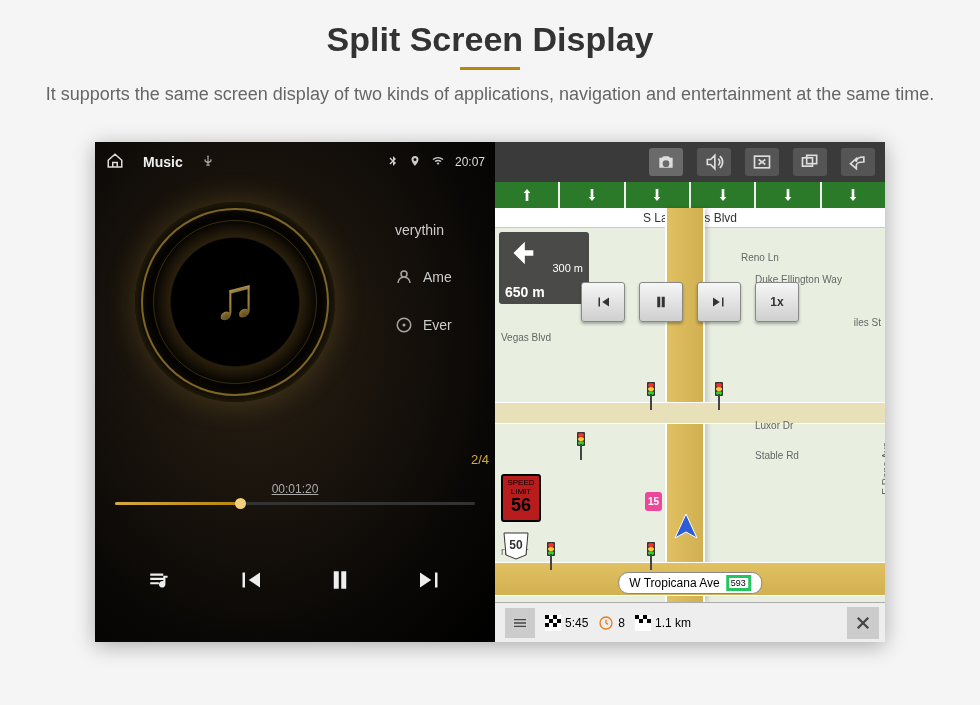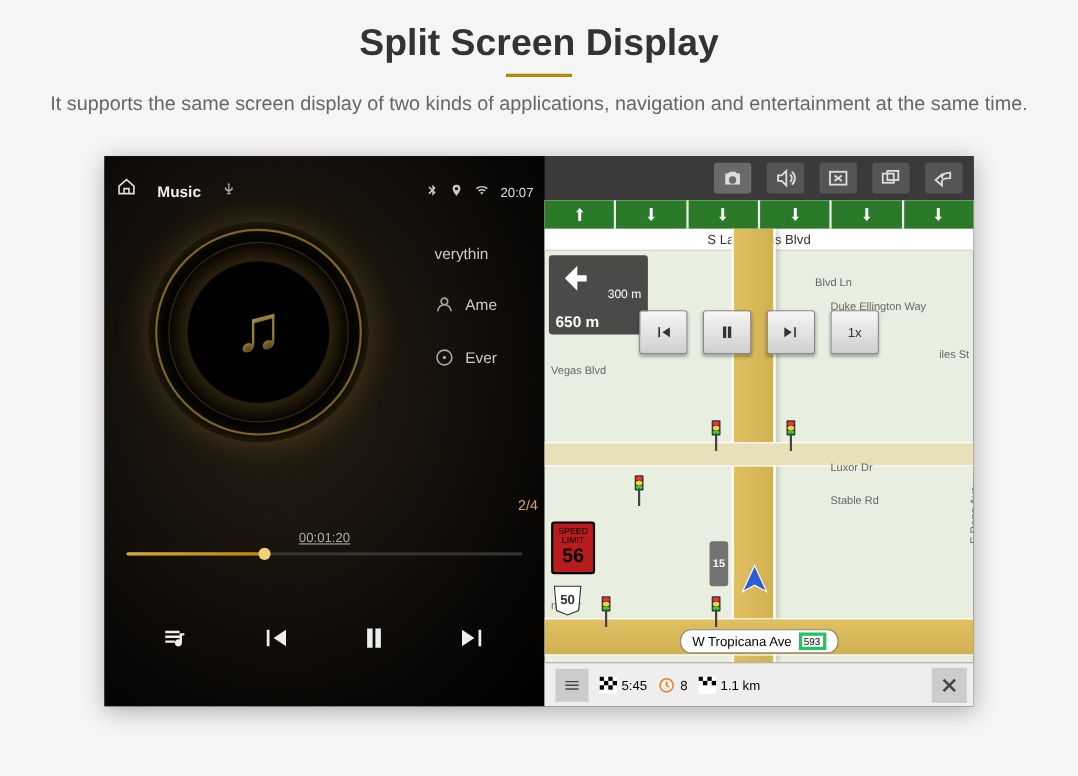--- a/index.html
+++ b/index.html
@@ -46,21 +46,21 @@
     width: 400px;
     height: 100%;
     background: radial-gradient(ellipse at 40% 40%, #2a2014 0%, #0a0806 70%, #000 100%);
     color: #ddd;
     position: relative;
     overflow: hidden;
   }
   .music-top {
     height: 40px;
     display: flex;
-    align-items: flex-end;
+    align-items: center;
     padding: 0 10px;
     gap: 18px;
     font-size: 14px;
   }
   .home-ic { width: 20px; height: 18px; }
   .music-label { font-weight: bold; color: #eee; }
   .usb-ic { font-size: 12px; opacity: 0.8; }
   .status-icons {
     margin-left: auto;
     display: flex;
@@ -256,21 +256,21 @@
   .map-media{
     position:absolute; top:100px; left:50%; transform:translateX(-50%);
     display:flex; gap:14px;
   }
   .map-media .mbtn{
     width:44px; height:40px;
     background:linear-gradient(#f6f6f6,#cfcfcf);
     border:1px solid #888; border-radius:3px;
     box-shadow:0 2px 3px rgba(0,0,0,0.3);
     display:flex; align-items:center; justify-content:center;
-    cursor:pointer; font-size:12px; font-weight:normal; color:#333;
+    cursor:pointer; font-size:12px; font-weight:bold; color:#333;
   }
   .map-media .mbtn svg{ width:18px; height:18px; fill:#333;}
   
   .tlight{ position:absolute; width:12px; height:28px;}
   .tlight .pole{ position:absolute; left:5px; top:12px; width:2px; height:16px; background:#444;}
   .tlight .box{ position:absolute; left:2px; top:0; width:8px; height:14px; background:#333; border-radius:1px;}
   .tlight .r{position:absolute;left:3px;top:1px;width:6px;height:4px;border-radius:50%;background:#e33;}
   .tlight .y{position:absolute;left:3px;top:5px;width:6px;height:4px;border-radius:50%;background:#fc3;}
   .tlight .g{position:absolute;left:3px;top:9px;width:6px;height:4px;border-radius:50%;background:#3c3;}
 </style>
@@ -442,21 +442,21 @@
             </svg>
         </span>
         <span class="d1">300 m</span>
         <span class="d2">650 m</span>
       </div>
 
       <div class="road-v main"></div>
       <div class="road-h r1"></div>
       <div class="road-h r2"></div>
 
-      <span class="lbl" style="left:246px; top:70px;">Blvd Ln</span>
+      <span class="lbl" style="left:246px; top:70px;">Reno Ln</span>
       <span class="lbl" style="left:260px; top:92px;">Duke Ellington Way</span>
       <span class="lbl" style="right:4px; top:135px;">iles St</span>
       <span class="lbl" style="left:260px; top:238px;">Luxor Dr</span>
       <span class="lbl" style="left:260px; top:268px;">Stable Rd</span>
       <span class="lbl" style="right:4px; top:260px; transform:rotate(-90deg); transform-origin:right top;">E Reno Ave</span>
       <span class="lbl" style="left:6px; top:150px;">Vegas Blvd</span>
       <span class="lbl" style="left:6px; top:364px;">rtin Dr</span>
 
       <div class="tlight" style="left:150px; top:200px;">
           <div class="box"></div>
@@ -499,21 +499,21 @@
         <div class="num">56</div>
       </div>
 
       <div class="route-badge">
         <svg viewBox="0 0 30 30">
             <path d="M3 3h24l-2 22-10 4-10-4z" fill="#fff" stroke="#333"></path>
             <text x="15" y="19" text-anchor="middle" font-size="12" font-weight="bold" fill="#333">50</text>
           </svg>
       </div>
 
-      <span class="lbl" style="left:150px; top:310px; background:#737373; color:#fff; padding:15px 3px; border-radius:3px; font-weight:bold;">15</span>
+      <span class="lbl" style="left:150px; top:310px; background:#ec4899; color:#fff; padding:4px 3px; border-radius:3px; font-weight:bold;">15</span>
 
       <div class="nav-cursor">
         <svg viewBox="0 0 30 30">
             <path d="M15 2 L26 26 L15 20 L4 26 Z" fill="#2c5cd6" stroke="#fff" stroke-width="1"></path>
           </svg>
       </div>
 
       <div class="cur-street">
         <span>W Tropicana Ave</span>
         <span class="tag">593</span>

